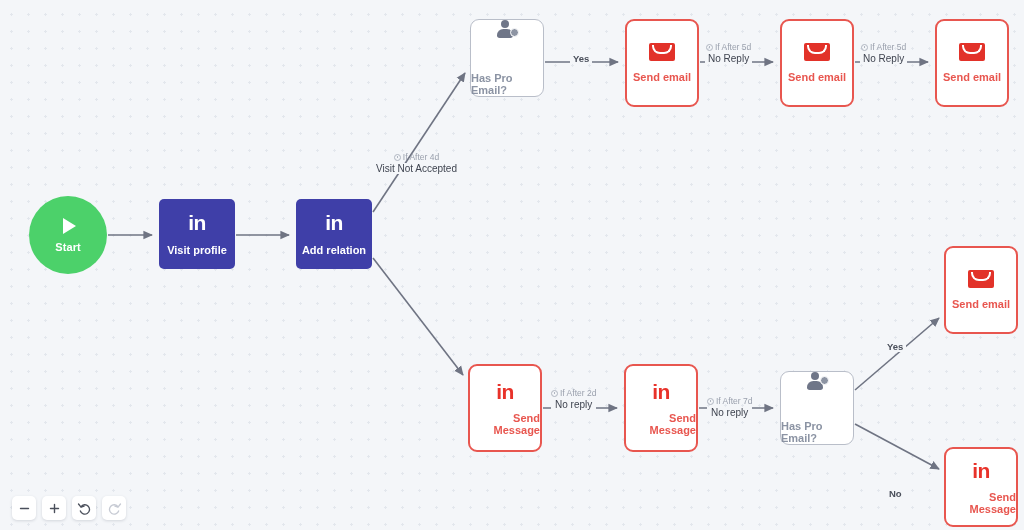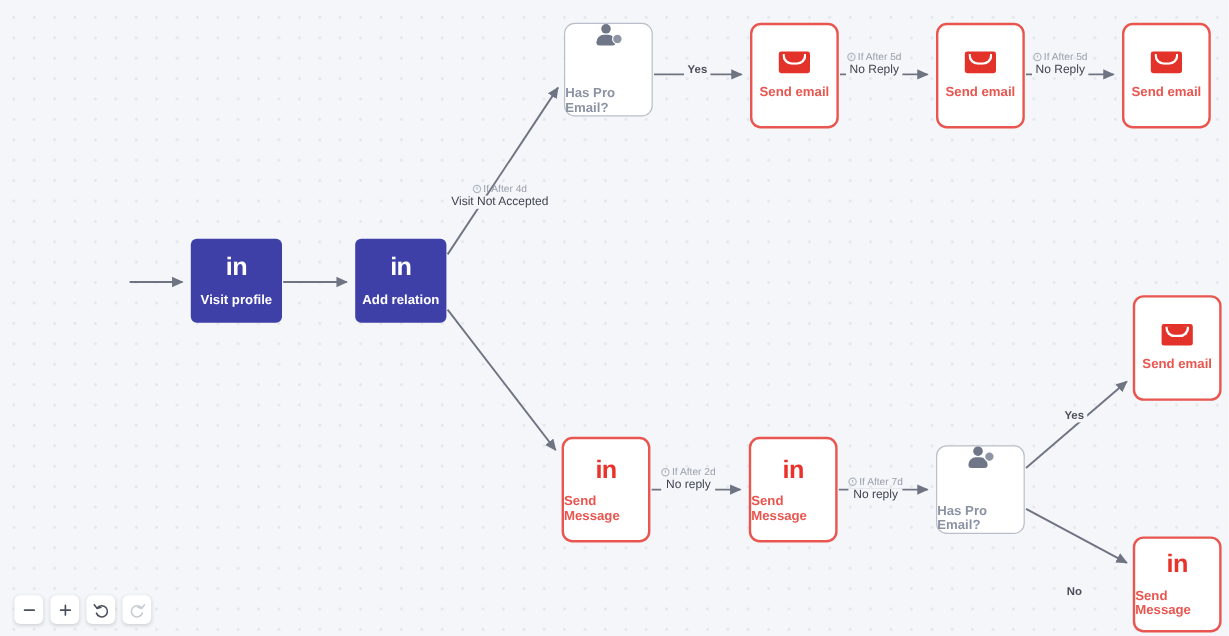--- a/index.html
+++ b/index.html
@@ -72,20 +72,21 @@
     font-weight: bold;
     color: #ffffff;
     margin-top: 11px;
   }
   
   .node-red {
     background: #ffffff;
     border: 2px solid #e8564f;
     border-radius: 9px;
     color: #e8564f;
+    text-align: right;
   }
   .node-red .node-label {
     font-size: 11px;
     font-weight: bold;
     color: #e8564f;
     margin-top: 10px;
   }
   .node-red .in-icon {
     font-size: 21px;
     font-weight: bold;
@@ -243,20 +244,24 @@
       <path d="M543,408 L617,408"></path>
 
       <path d="M699,408 L773,408"></path>
 
       <path d="M855,390 L939,318"></path>
 
       <path d="M855,424 L939,469"></path>
     </g>
   </svg>
 
+  <div class="node node-start" style="left:29px; top:196px; width:78px; height:78px;">
+    <span class="play-icon"></span>
+    <span class="node-label">Start</span>
+  </div>
 
   <div class="node node-blue" style="left:159px; top:199px; width:76px; height:70px;">
     <span class="node-icon">in</span>
     <span class="node-label">Visit profile</span>
   </div>
 
   <div class="node node-blue" style="left:296px; top:199px; width:76px; height:70px;">
     <span class="node-icon">in</span>
     <span class="node-label">Add relation</span>
   </div>

